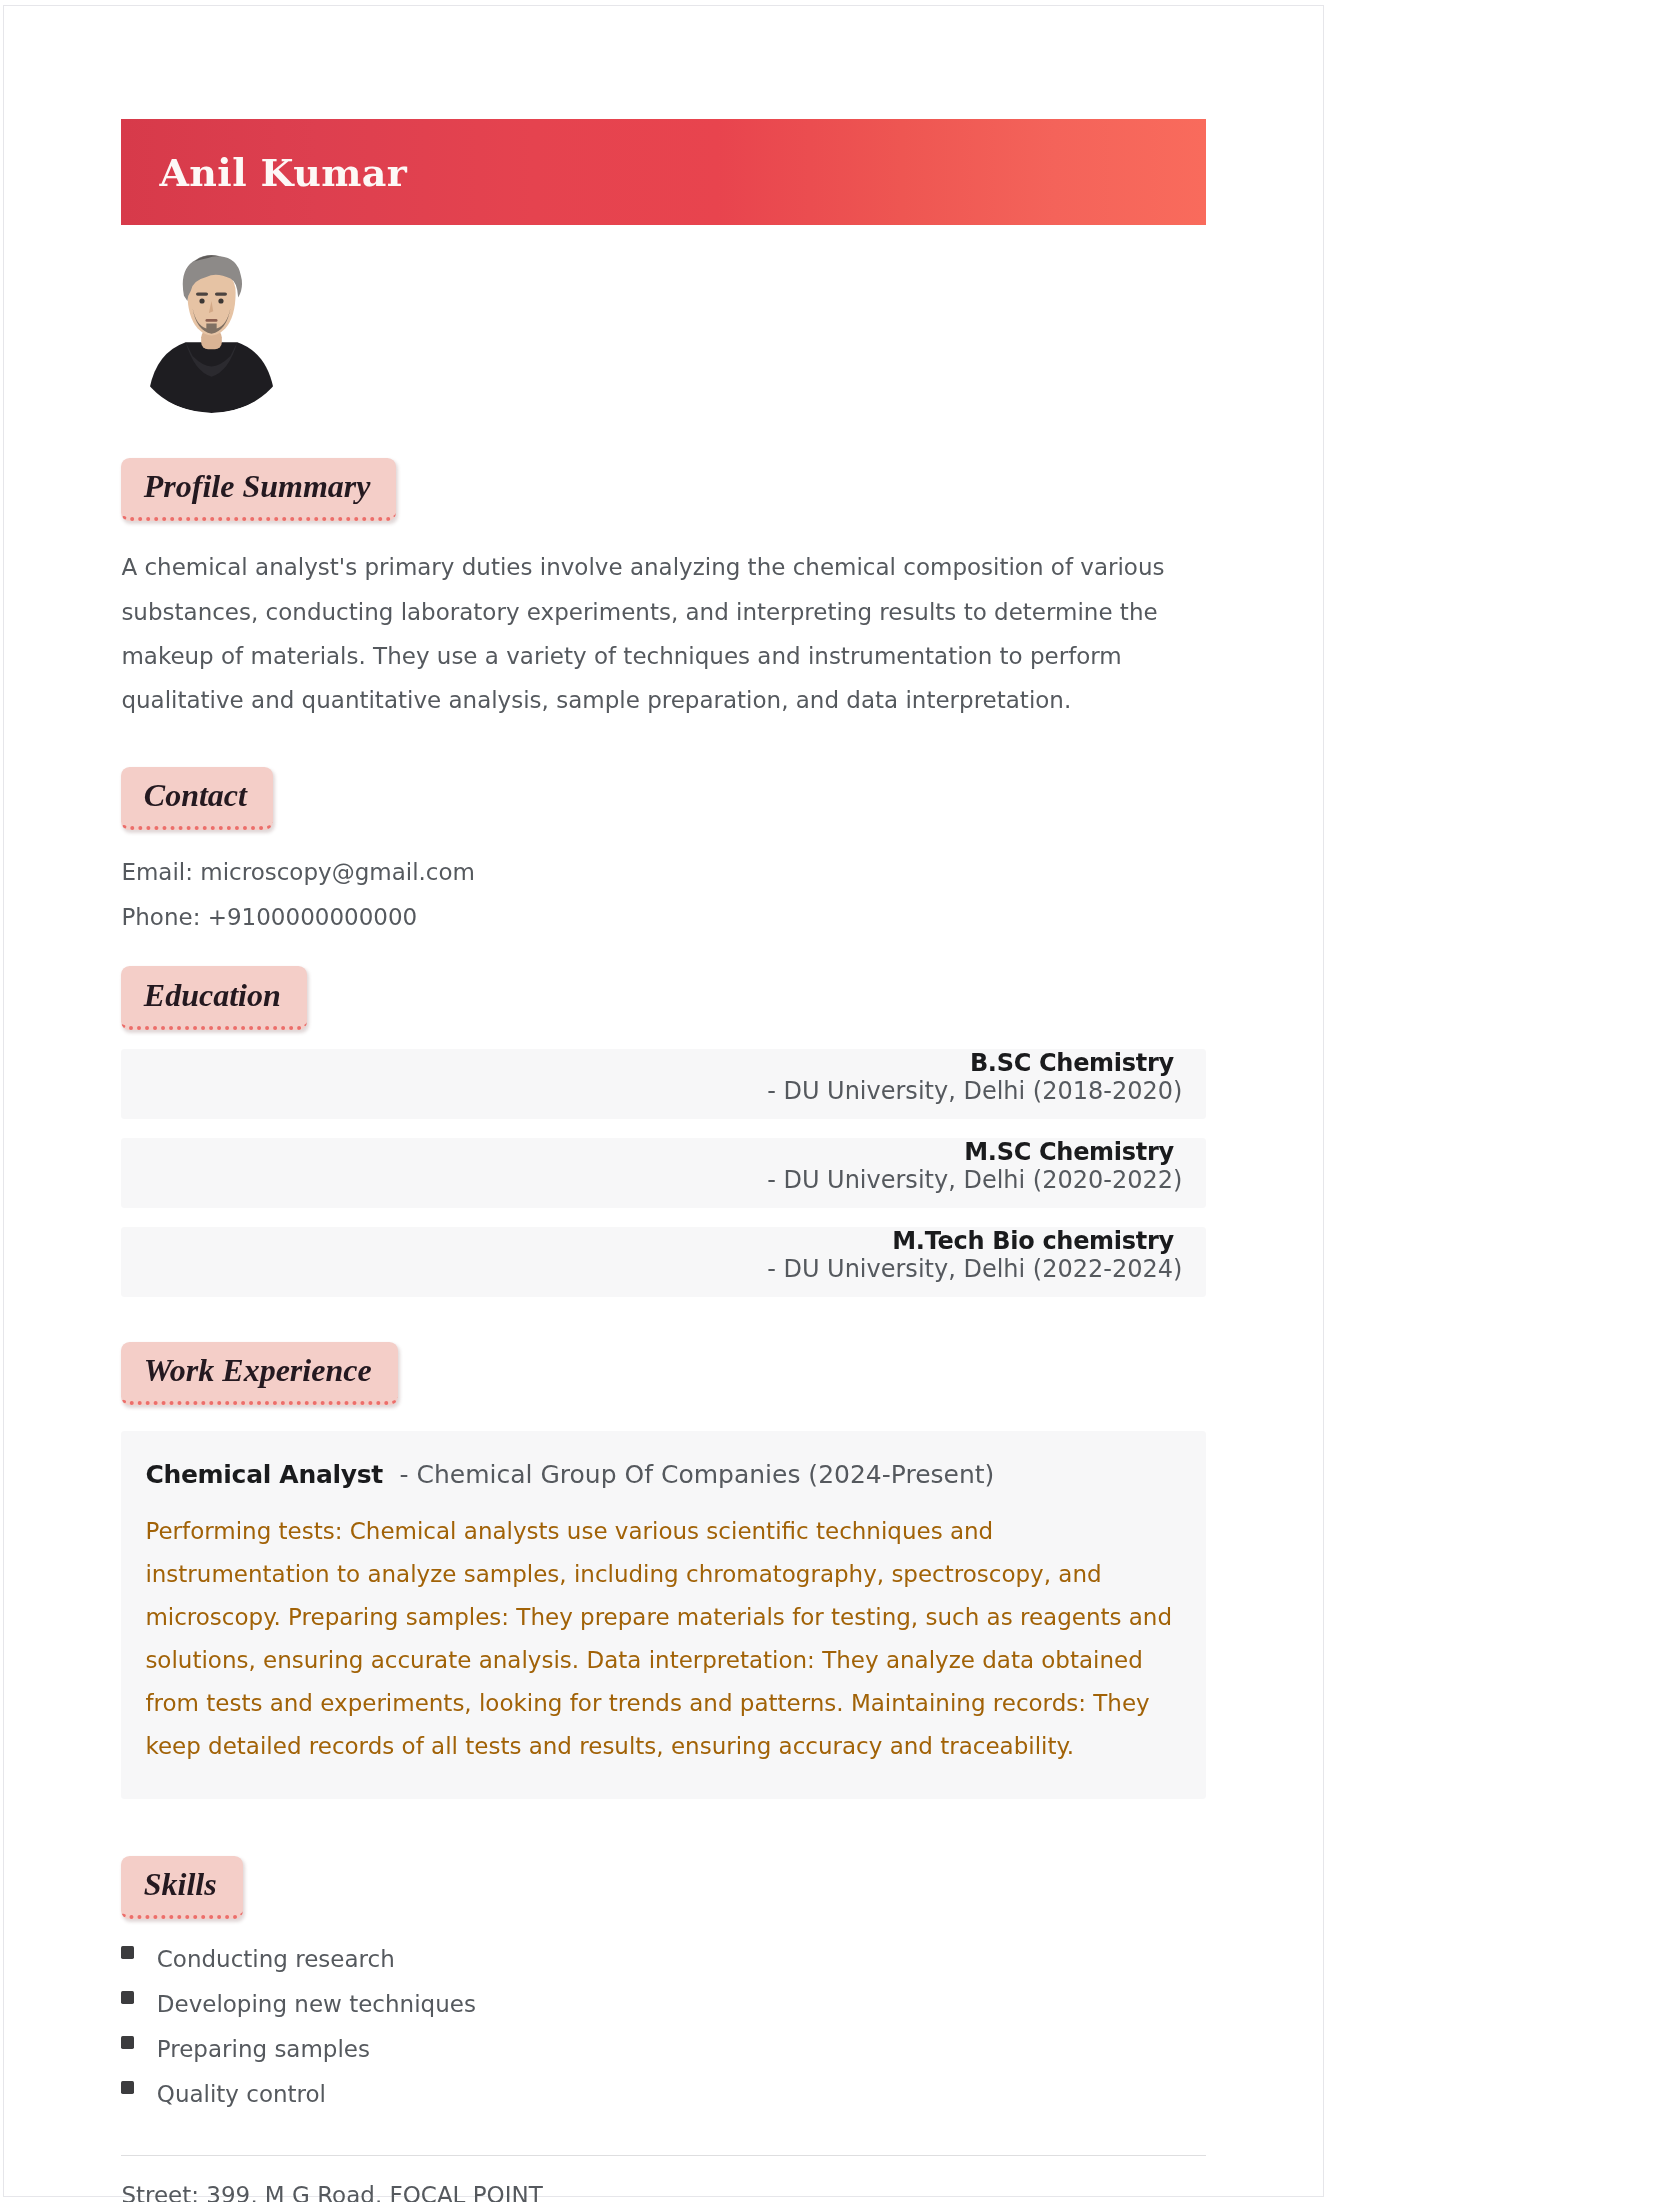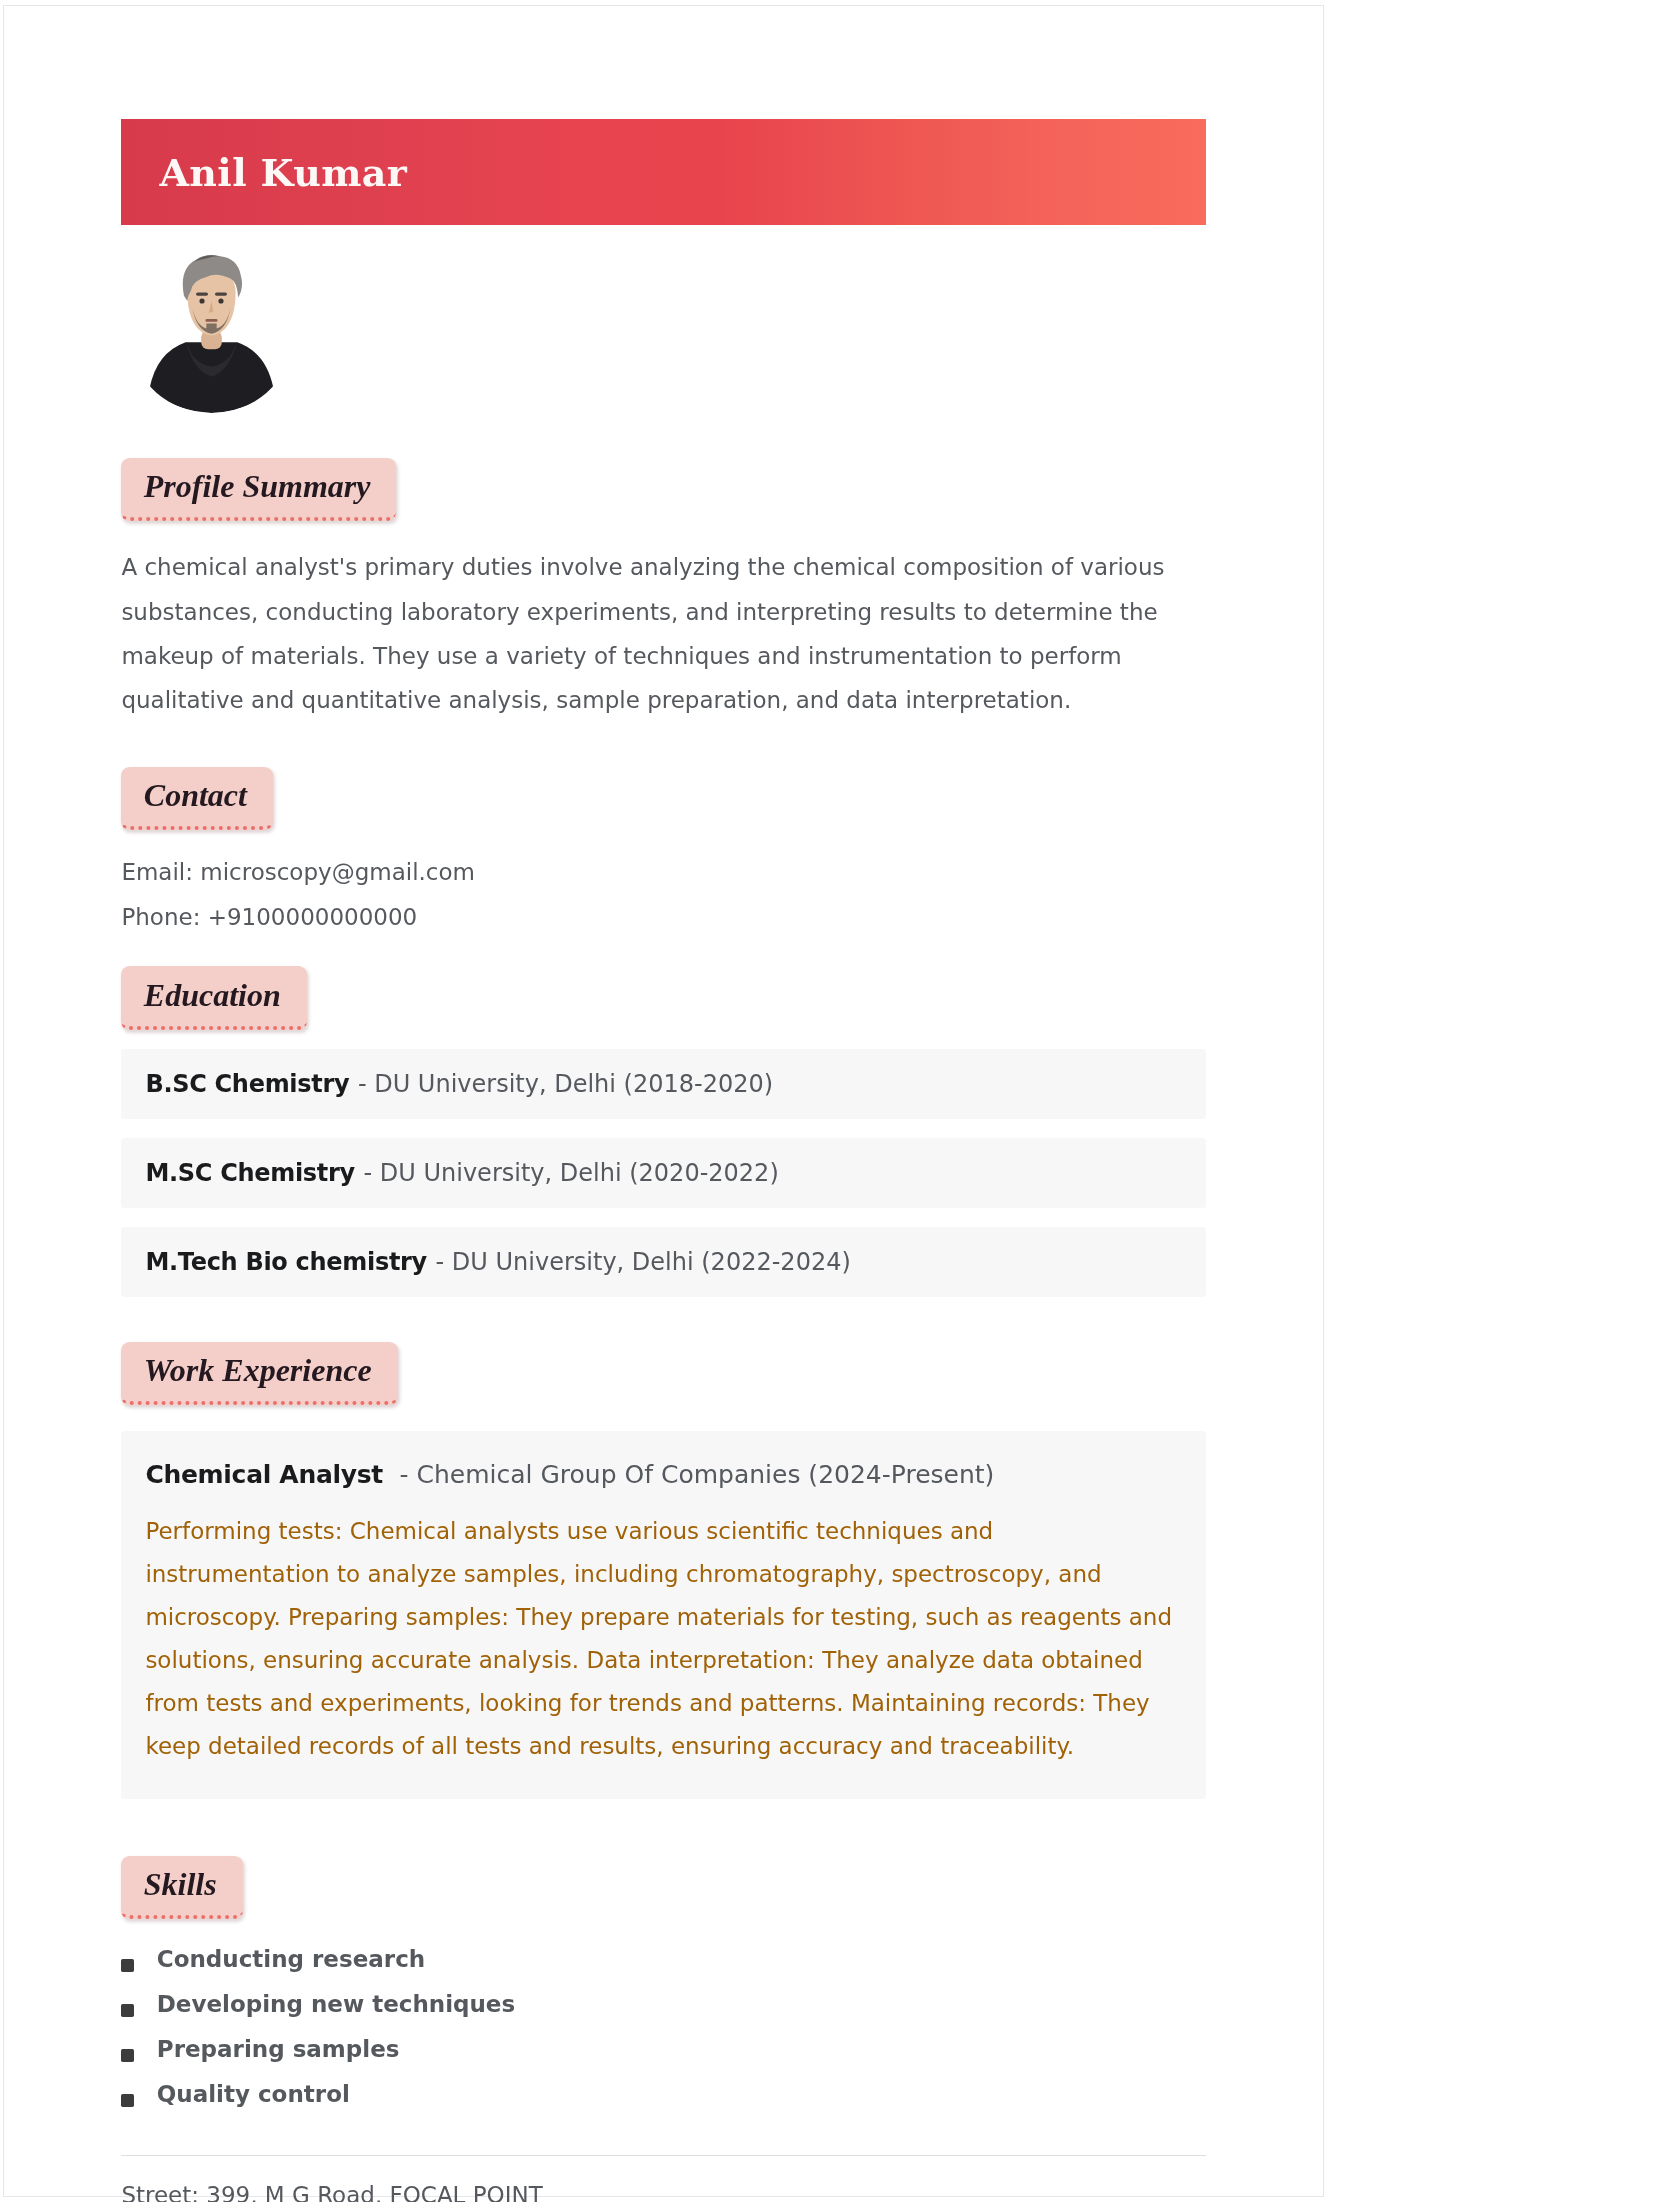--- a/index.html
+++ b/index.html
@@ -67,24 +67,25 @@
     color: #55595e;
   }
   .contact-line { margin-top: 22.4px; font-size: 23px; color: #55595e; }
   .contact-line + .contact-line { margin-top: 19px; }
   
   .edu-row {
     margin-top: 19px;
     background: #f7f7f8;
     border-radius: 3.4px;
     height: 70px;
-    display: flex; align-items: center;
+    display: flex; align-items: flex-end;
     padding: 0 24px;
     font-size: 24px;
     color: #55595e;
+    flex-direction: column;
   }
   .edu-row:first-of-type { margin-top: 22.4px; }
   .degree, .role {
     font-weight: bold;
     color: #1a1b1d;
     margin-right: 8.6px;
     letter-spacing: -0.3px;
   }
   
   .work-box {
@@ -96,24 +97,23 @@
   .work-title { font-size: 25px; color: #55595e; }
   .work-desc {
     margin-top: 20.6px;
     font-size: 23px;
     line-height: 1.87;
     color: #a16207;
   }
   
   .skills-list { margin-top: 27.5px; list-style: none; }
   .skill-item {
-    display: flex; align-items: flex-end;
+    display: flex; align-items: flex-start;
     font-size: 23px; color: #55595e;
     margin-top: 19px;
-    font-weight: bold;
   }
   .skill-item:first-child { margin-top: 0; }
   .bullet-square {
     width: 13px; height: 13px;
     background: #3c3c3e;
     border-radius: 1.7px;
     margin-right: 22.4px;
     flex: 0 0 auto;
   }
   

